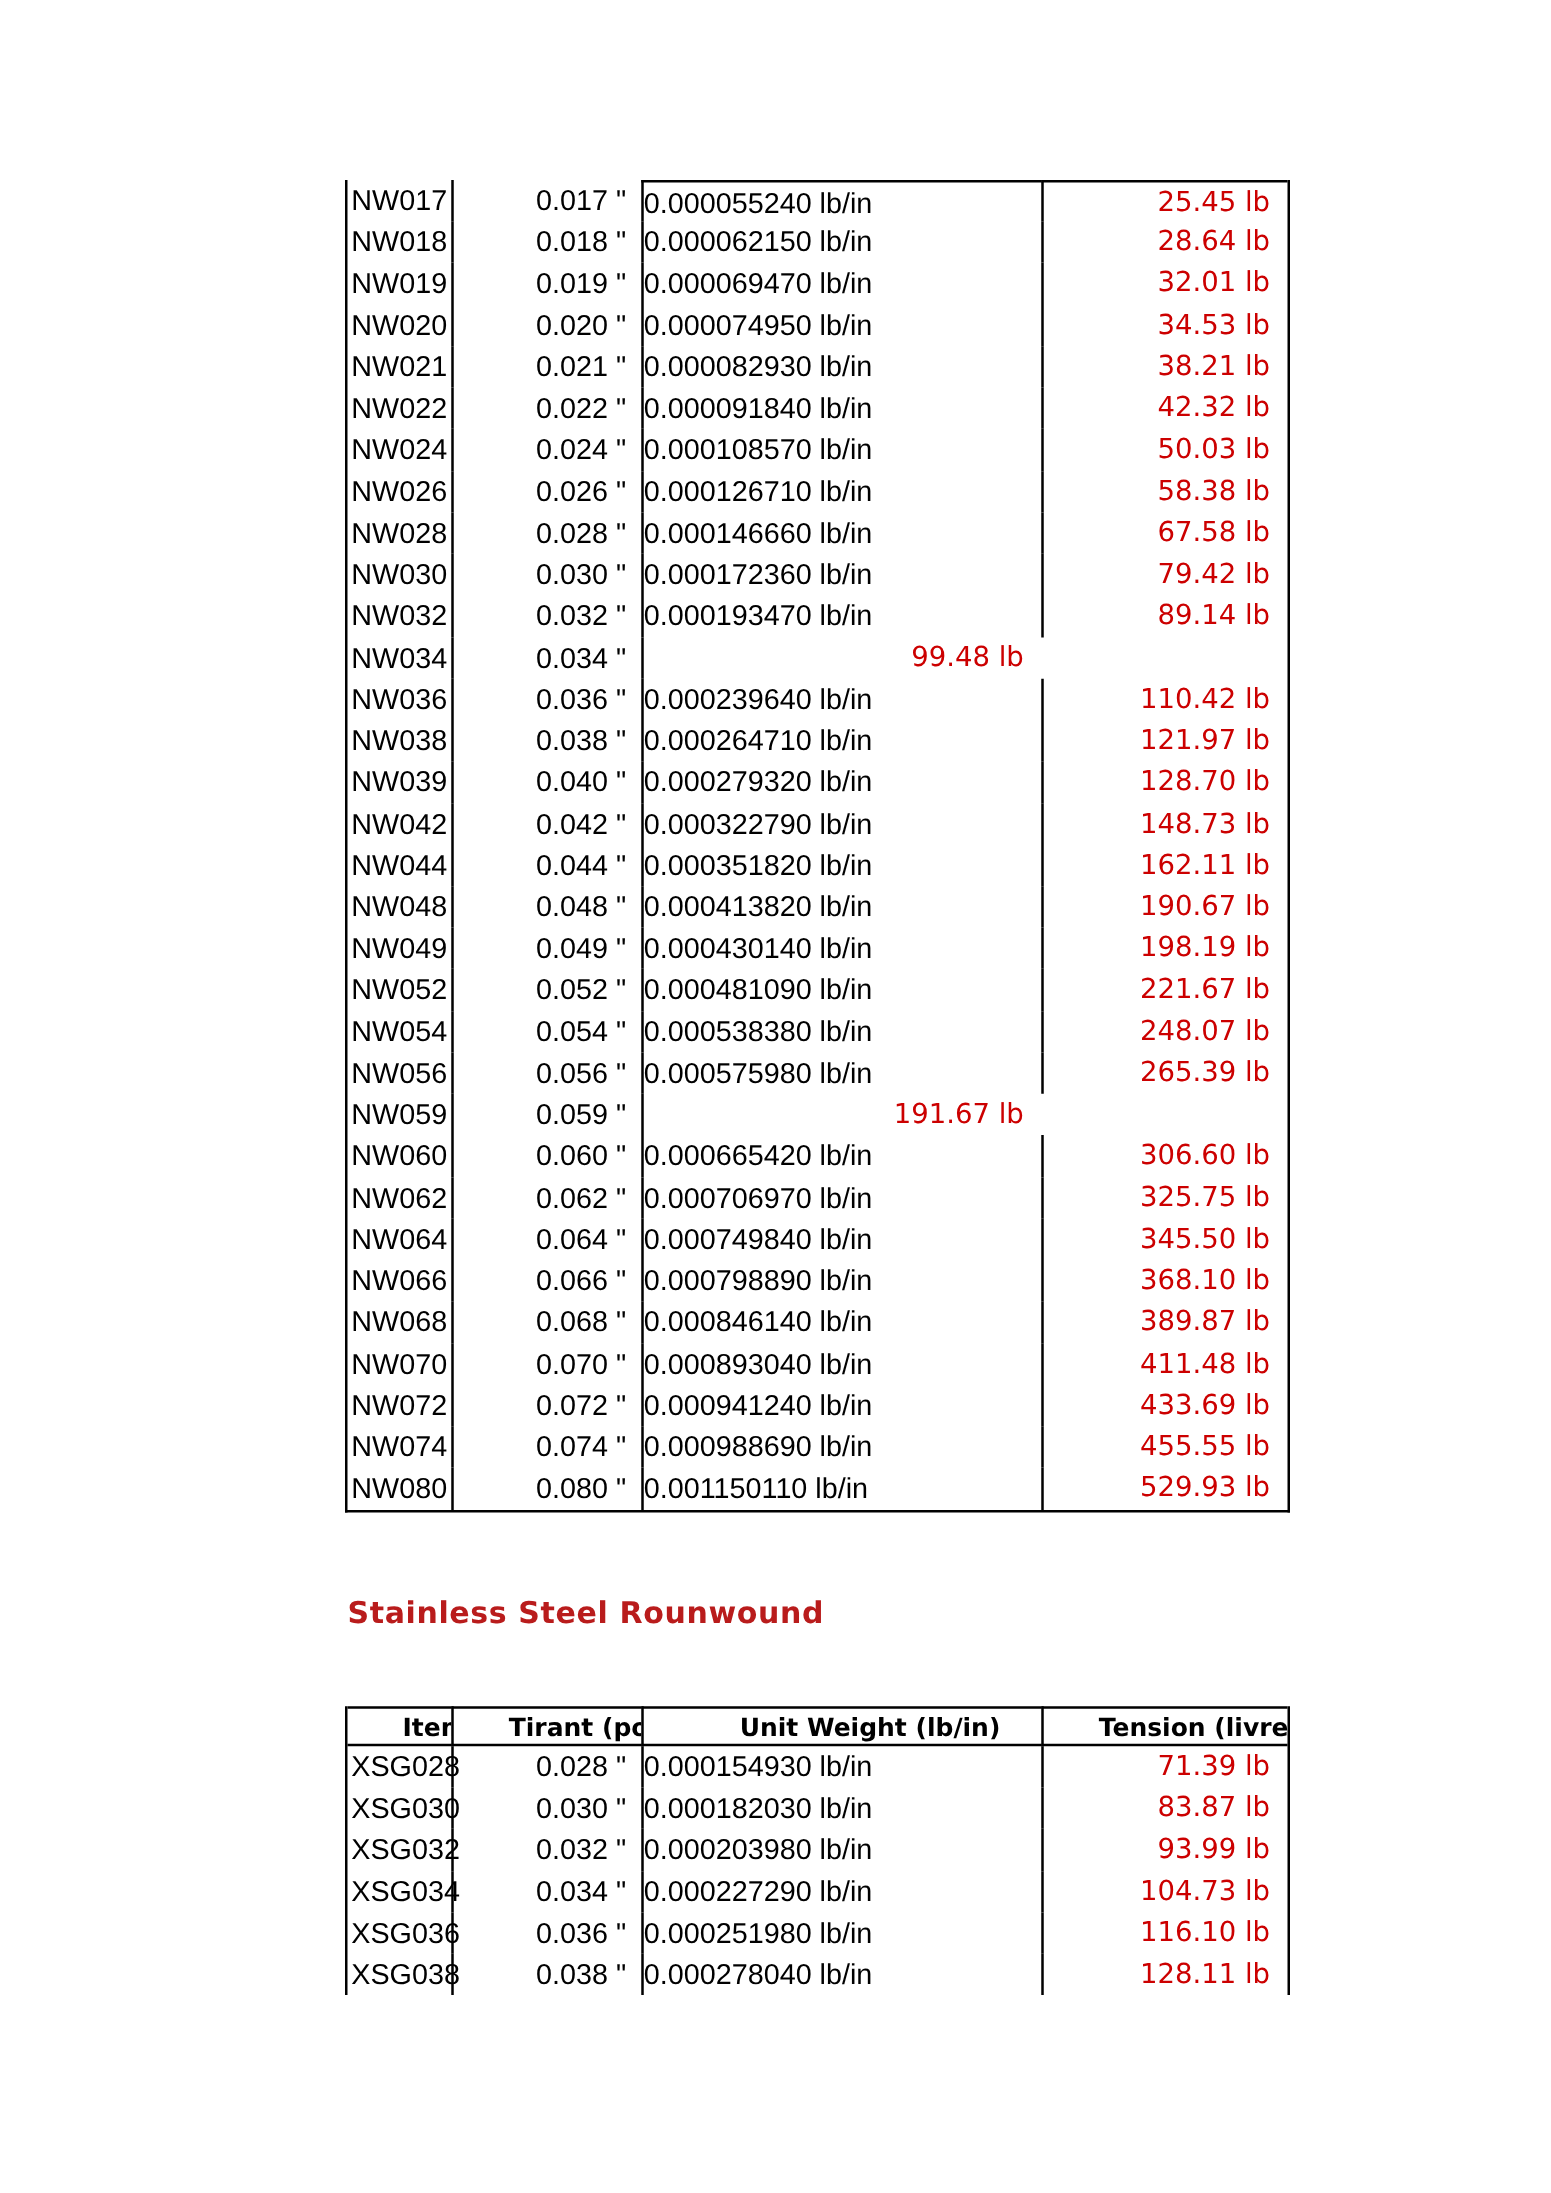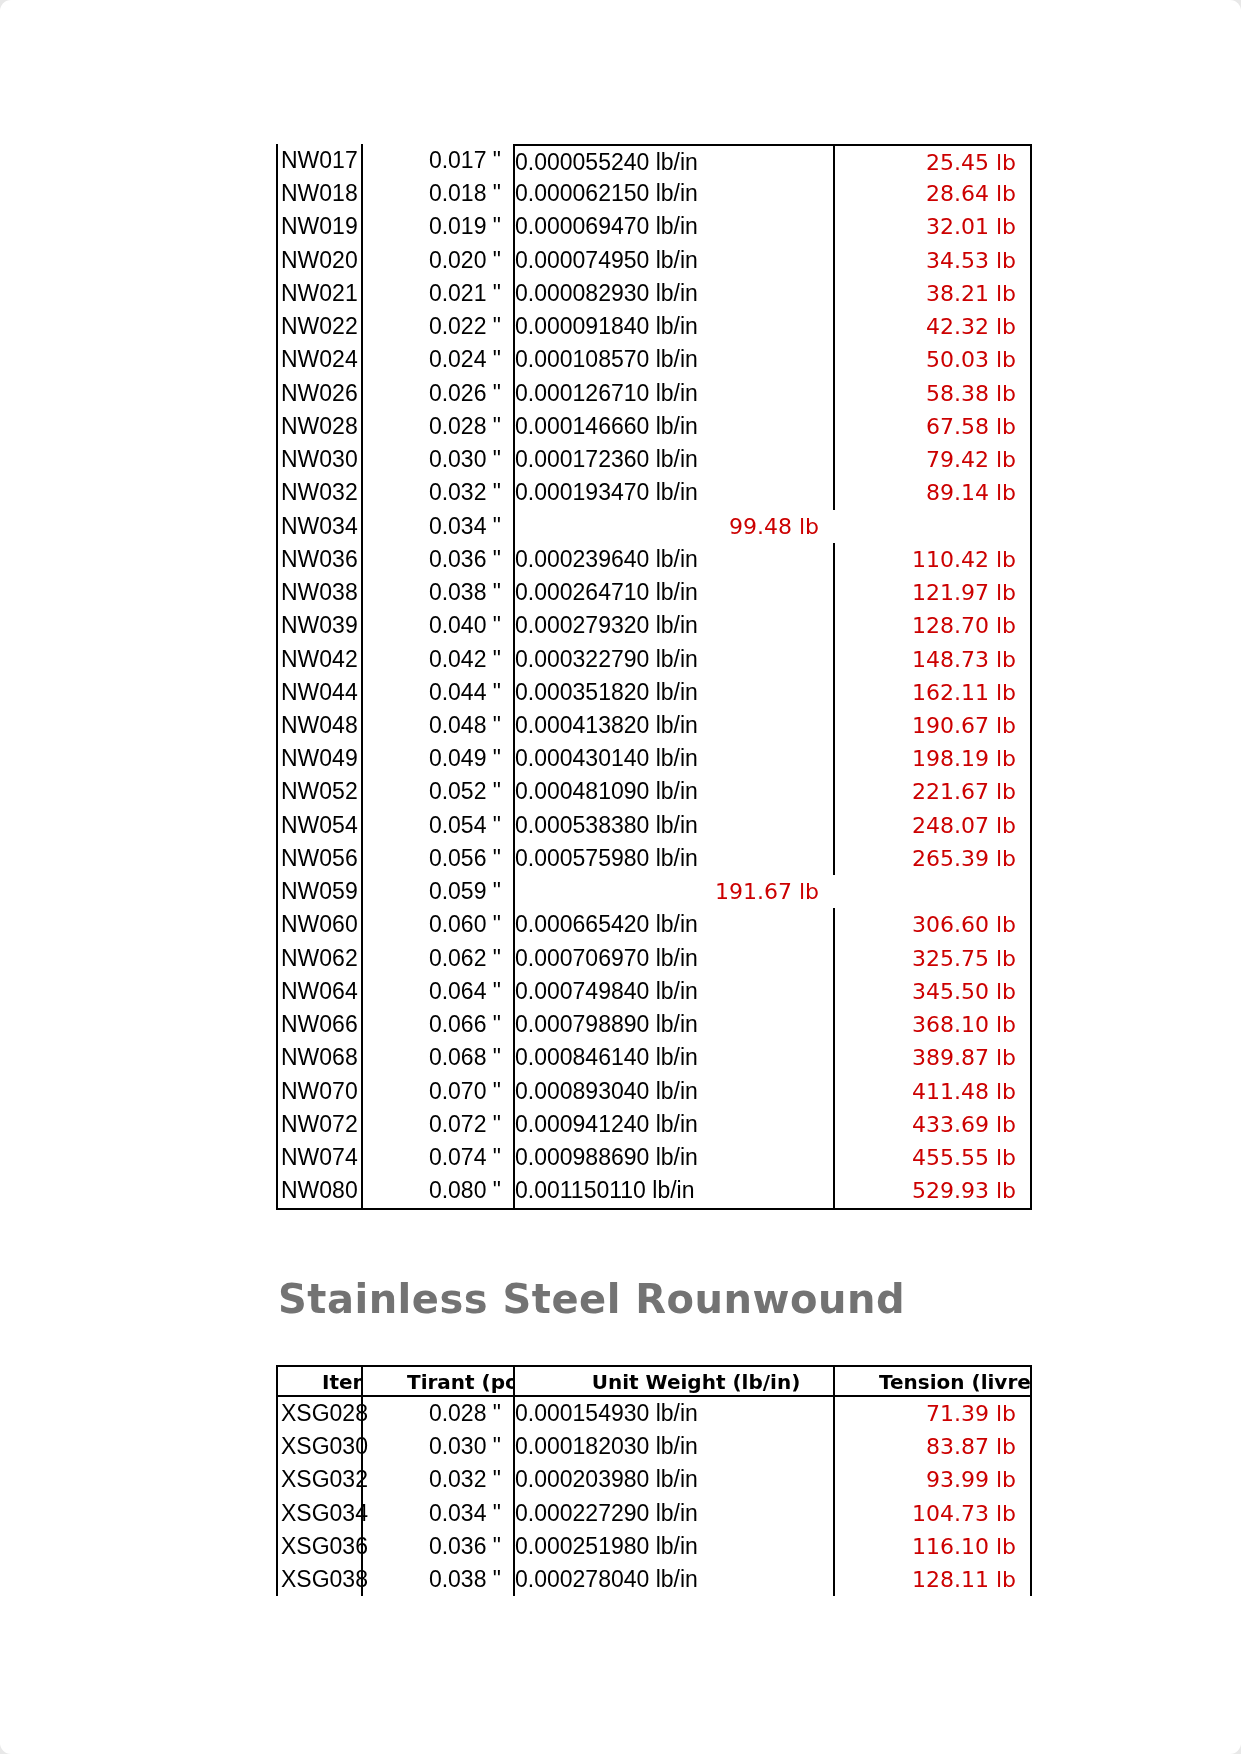--- a/index.html
+++ b/index.html
@@ -2,21 +2,20 @@
 <html style="--tension-red: #cc0000;"><head>
 <meta charset="utf-8">
 <style>
   html,body { margin:0; padding:0; background:#e8e8e8; }
   .page {
     position:relative;
     width:1241px; height:1754px;
     background:#ffffff;
     font-family:"Liberation Sans", sans-serif;
     overflow:hidden;
-    border-radius:11px;
   }
   :root { --tension-red:#cc0000; --line:#000000; }
 
   .tbl {
     position:absolute; left:276px; width:752px;
     border-left:2px solid var(--line);
     border-right:2px solid var(--line);
   }
   #table1 { top:144px; border-bottom:2px solid var(--line); }
   #table2 { top:1365px; }
@@ -50,21 +49,21 @@
     box-sizing:border-box; text-align:center; white-space:nowrap; overflow:hidden;
     border-top:2px solid var(--line);
     border-bottom:2px solid var(--line);
     padding-left:44px;
   }
   .h + .h { border-left:2px solid var(--line); }
 
   .section-heading {
     position:absolute; left:278px; top:1276px;
     font-family:"DejaVu Sans", sans-serif;
-    font-weight:bold; font-size:40px; color:#737373;
+    font-weight:bold; font-size:24px; color:#b91c1c;
     letter-spacing:0.5px; white-space:nowrap;
   }
 </style>
 </head>
 <body>
 
 <div class="page">
 
   <div class="tbl" id="table1">
 

